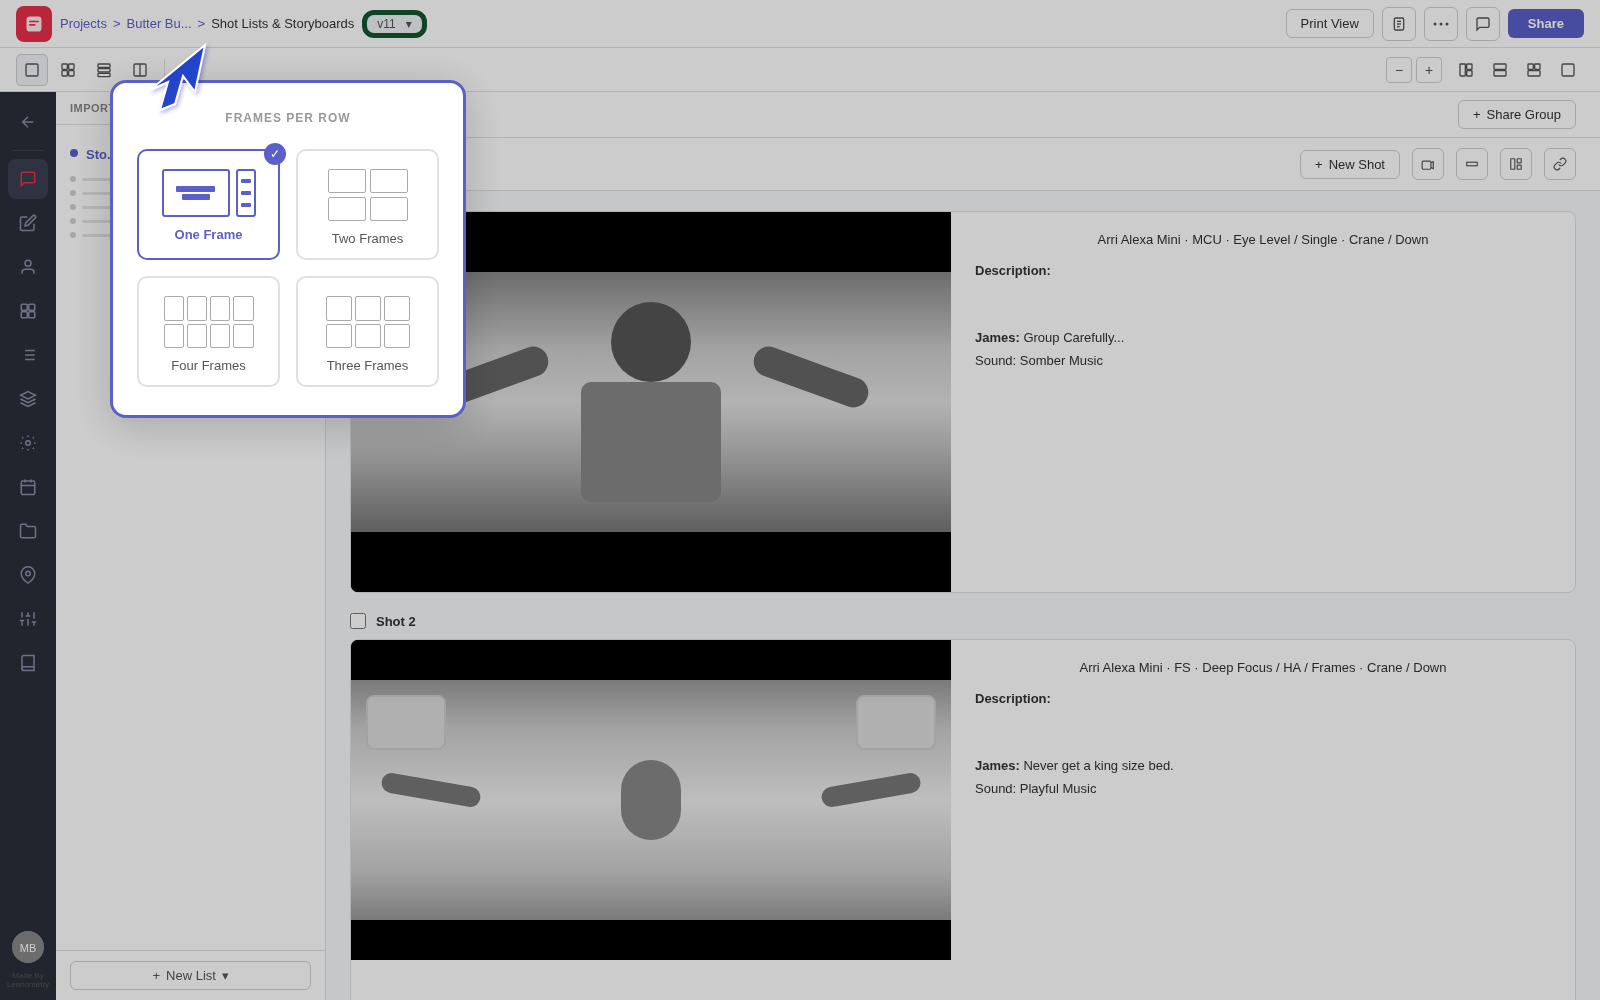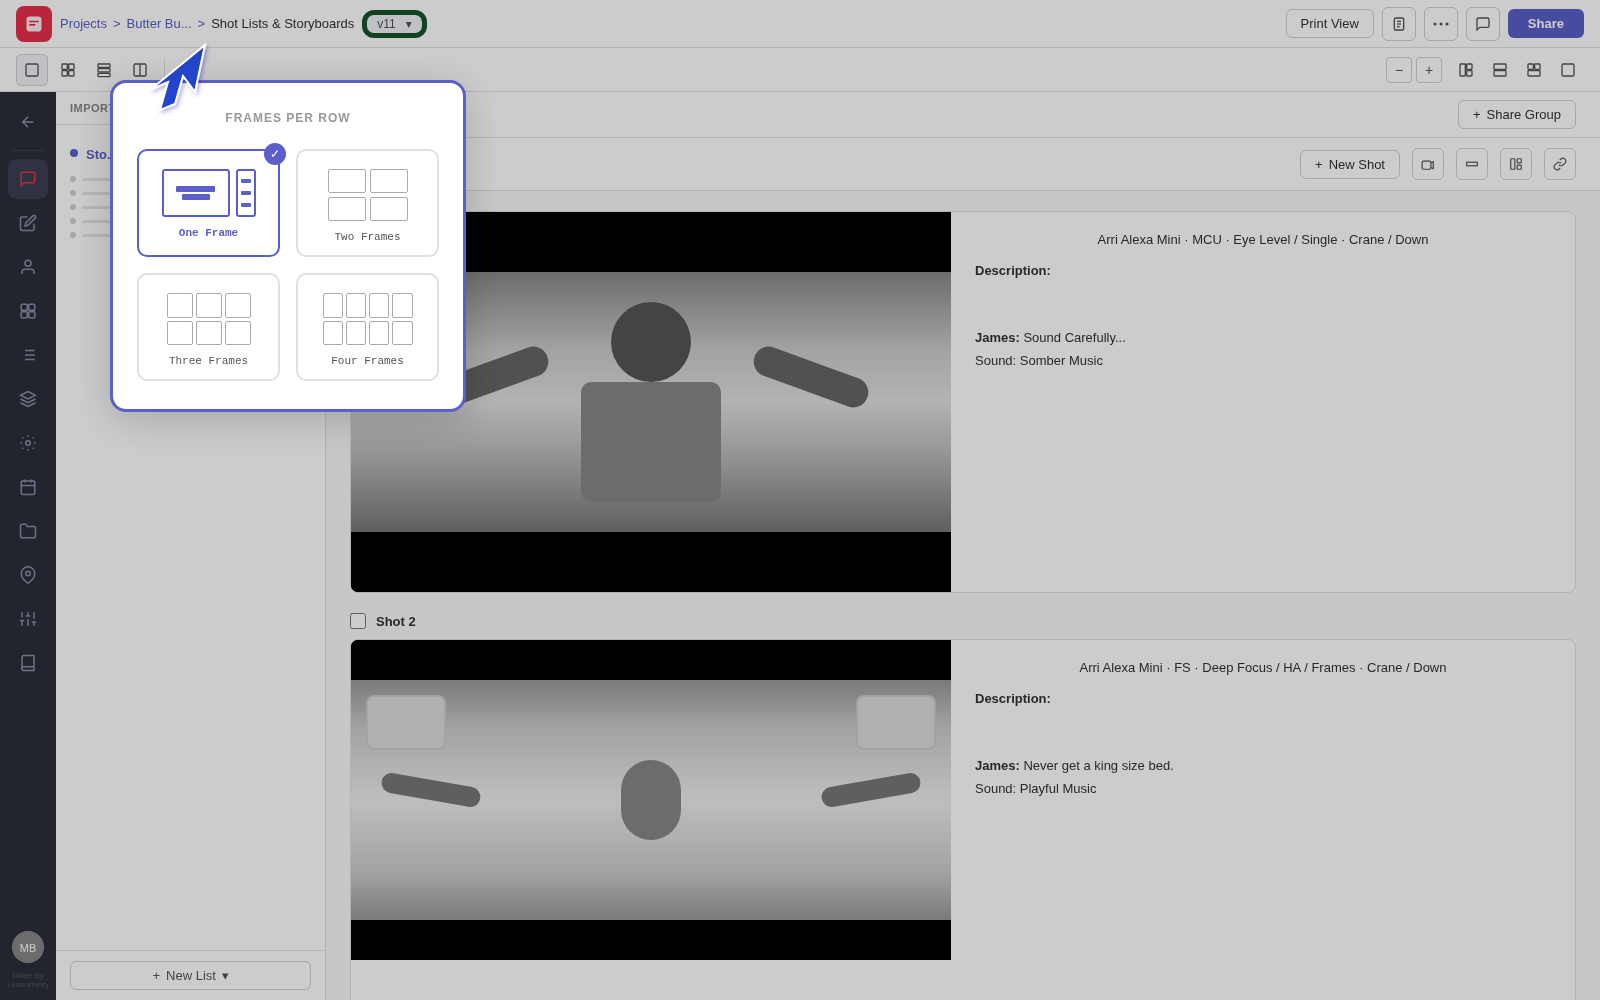--- a/index.html
+++ b/index.html
@@ -319,21 +319,21 @@
       padding: 18px 14px 12px;
       display: flex;
       flex-direction: column;
       align-items: center;
       gap: 10px;
       cursor: pointer;
       position: relative;
       transition: border-color 0.15s;
     }
     .frame-option.selected { border-color: #5b5fc7; }
-    .frame-option-label { font-size: 11px; color: #555; font-family: Liberation Mono, monospace; }
+    .frame-option-label { font-size: 13px; color: #555; }
     .frame-option.selected .frame-option-label { color: #5b5fc7; font-weight: 600; }
     .check-badge {
       position: absolute;
       top: -8px; right: -8px;
       width: 22px; height: 22px;
       background: #5b5fc7;
       border-radius: 50%;
       display: flex; align-items: center; justify-content: center;
       color: #fff;
       font-size: 12px;
@@ -689,21 +689,21 @@
               </div>
             </div>
 
             <div class="shot-info">
               <div class="shot-camera">
                 <span>Arri Alexa Mini · MCU · Eye Level / Single · Crane / Down</span>
               </div>
               <div class="shot-desc-label">Description:</div>
               <div class="shot-desc"></div>
               <div class="shot-dialog">
-                <strong>James:</strong><span> Sound Carefully...</span>
+                <strong>James:</strong><span> Group Carefully...</span>
               </div>
               <div class="shot-sound">
                 <strong>Sound:</strong><span> Somber Music</span>
               </div>
             </div>
           </div>
         </div>
 
         <div style="display:flex;align-items:center;gap:10px;margin-bottom:10px;">
           <input type="checkbox" class="shot-checkbox" style="">
@@ -777,43 +777,43 @@
       <div style="display:grid;grid-template-columns:1fr 1fr;grid-template-rows:1fr 1fr;gap:4px;width:80px;height:52px;">
         <div style="border:1.5px solid #aaa;border-radius:2px;"></div>
         <div style="border:1.5px solid #aaa;border-radius:2px;"></div>
         <div style="border:1.5px solid #aaa;border-radius:2px;"></div>
         <div style="border:1.5px solid #aaa;border-radius:2px;"></div>
       </div>
       <div class="frame-option-label">Two Frames</div>
     </div>
 
     <div class="frame-option">
+      <div style="display:grid;grid-template-columns:1fr 1fr 1fr 1fr;grid-template-rows:1fr 1fr;gap:3px;width:90px;height:52px;">
+        <div style="border:1.5px solid #aaa;border-radius:2px;"></div>
+        <div style="border:1.5px solid #aaa;border-radius:2px;"></div>
+        <div style="border:1.5px solid #aaa;border-radius:2px;"></div>
+        <div style="border:1.5px solid #aaa;border-radius:2px;"></div>
+        <div style="border:1.5px solid #aaa;border-radius:2px;"></div>
+        <div style="border:1.5px solid #aaa;border-radius:2px;"></div>
+        <div style="border:1.5px solid #aaa;border-radius:2px;"></div>
+        <div style="border:1.5px solid #aaa;border-radius:2px;"></div>
+      </div>
+      <div class="frame-option-label">Four Frames</div>
+    </div>
+
+    <div class="frame-option">
       <div style="display:grid;grid-template-columns:1fr 1fr 1fr;grid-template-rows:1fr 1fr;gap:3px;width:84px;height:52px;">
         <div style="border:1.5px solid #aaa;border-radius:2px;"></div>
         <div style="border:1.5px solid #aaa;border-radius:2px;"></div>
         <div style="border:1.5px solid #aaa;border-radius:2px;"></div>
         <div style="border:1.5px solid #aaa;border-radius:2px;"></div>
         <div style="border:1.5px solid #aaa;border-radius:2px;"></div>
         <div style="border:1.5px solid #aaa;border-radius:2px;"></div>
       </div>
       <div class="frame-option-label">Three Frames</div>
-    </div>
-
-    <div class="frame-option">
-      <div style="display:grid;grid-template-columns:1fr 1fr 1fr 1fr;grid-template-rows:1fr 1fr;gap:3px;width:90px;height:52px;">
-        <div style="border:1.5px solid #aaa;border-radius:2px;"></div>
-        <div style="border:1.5px solid #aaa;border-radius:2px;"></div>
-        <div style="border:1.5px solid #aaa;border-radius:2px;"></div>
-        <div style="border:1.5px solid #aaa;border-radius:2px;"></div>
-        <div style="border:1.5px solid #aaa;border-radius:2px;"></div>
-        <div style="border:1.5px solid #aaa;border-radius:2px;"></div>
-        <div style="border:1.5px solid #aaa;border-radius:2px;"></div>
-        <div style="border:1.5px solid #aaa;border-radius:2px;"></div>
-      </div>
-      <div class="frame-option-label">Four Frames</div>
     </div>
 
   </div>
 </div>
 
 <div class="arrow-pointer">
   <svg width="90" height="90" viewBox="0 0 90 90">
     <defs>
       <filter id="shadow" x="-20%" y="-20%" width="140%" height="140%">
         <feDropShadow dx="2" dy="2" stdDeviation="2" flood-color="#0000aa" flood-opacity="0.3"></feDropShadow>

